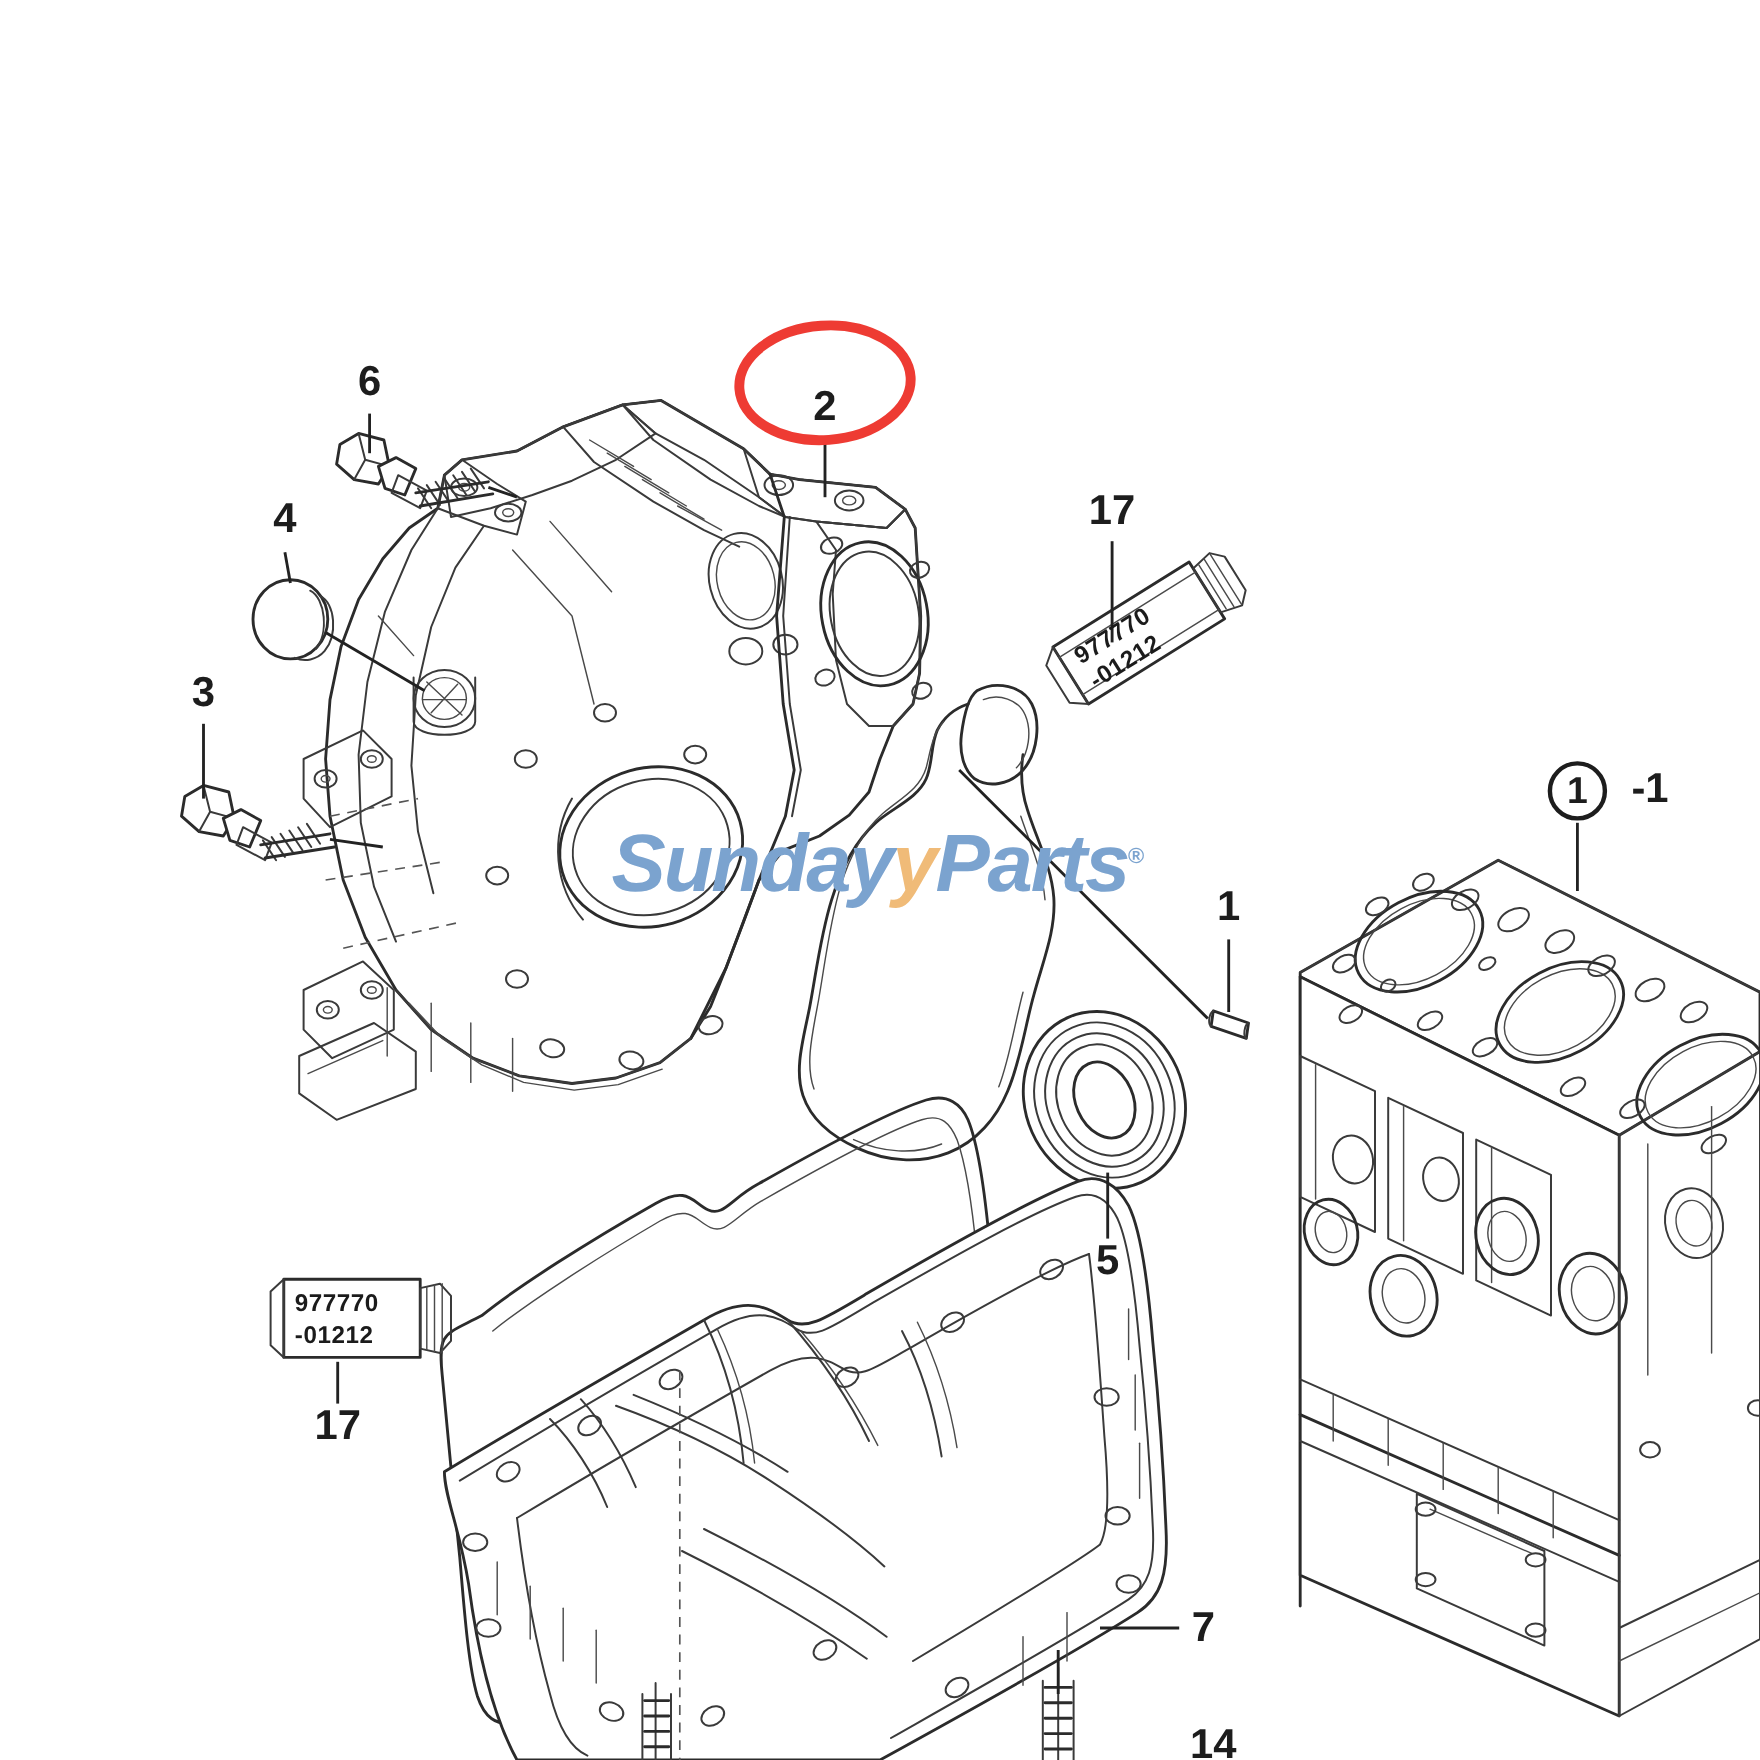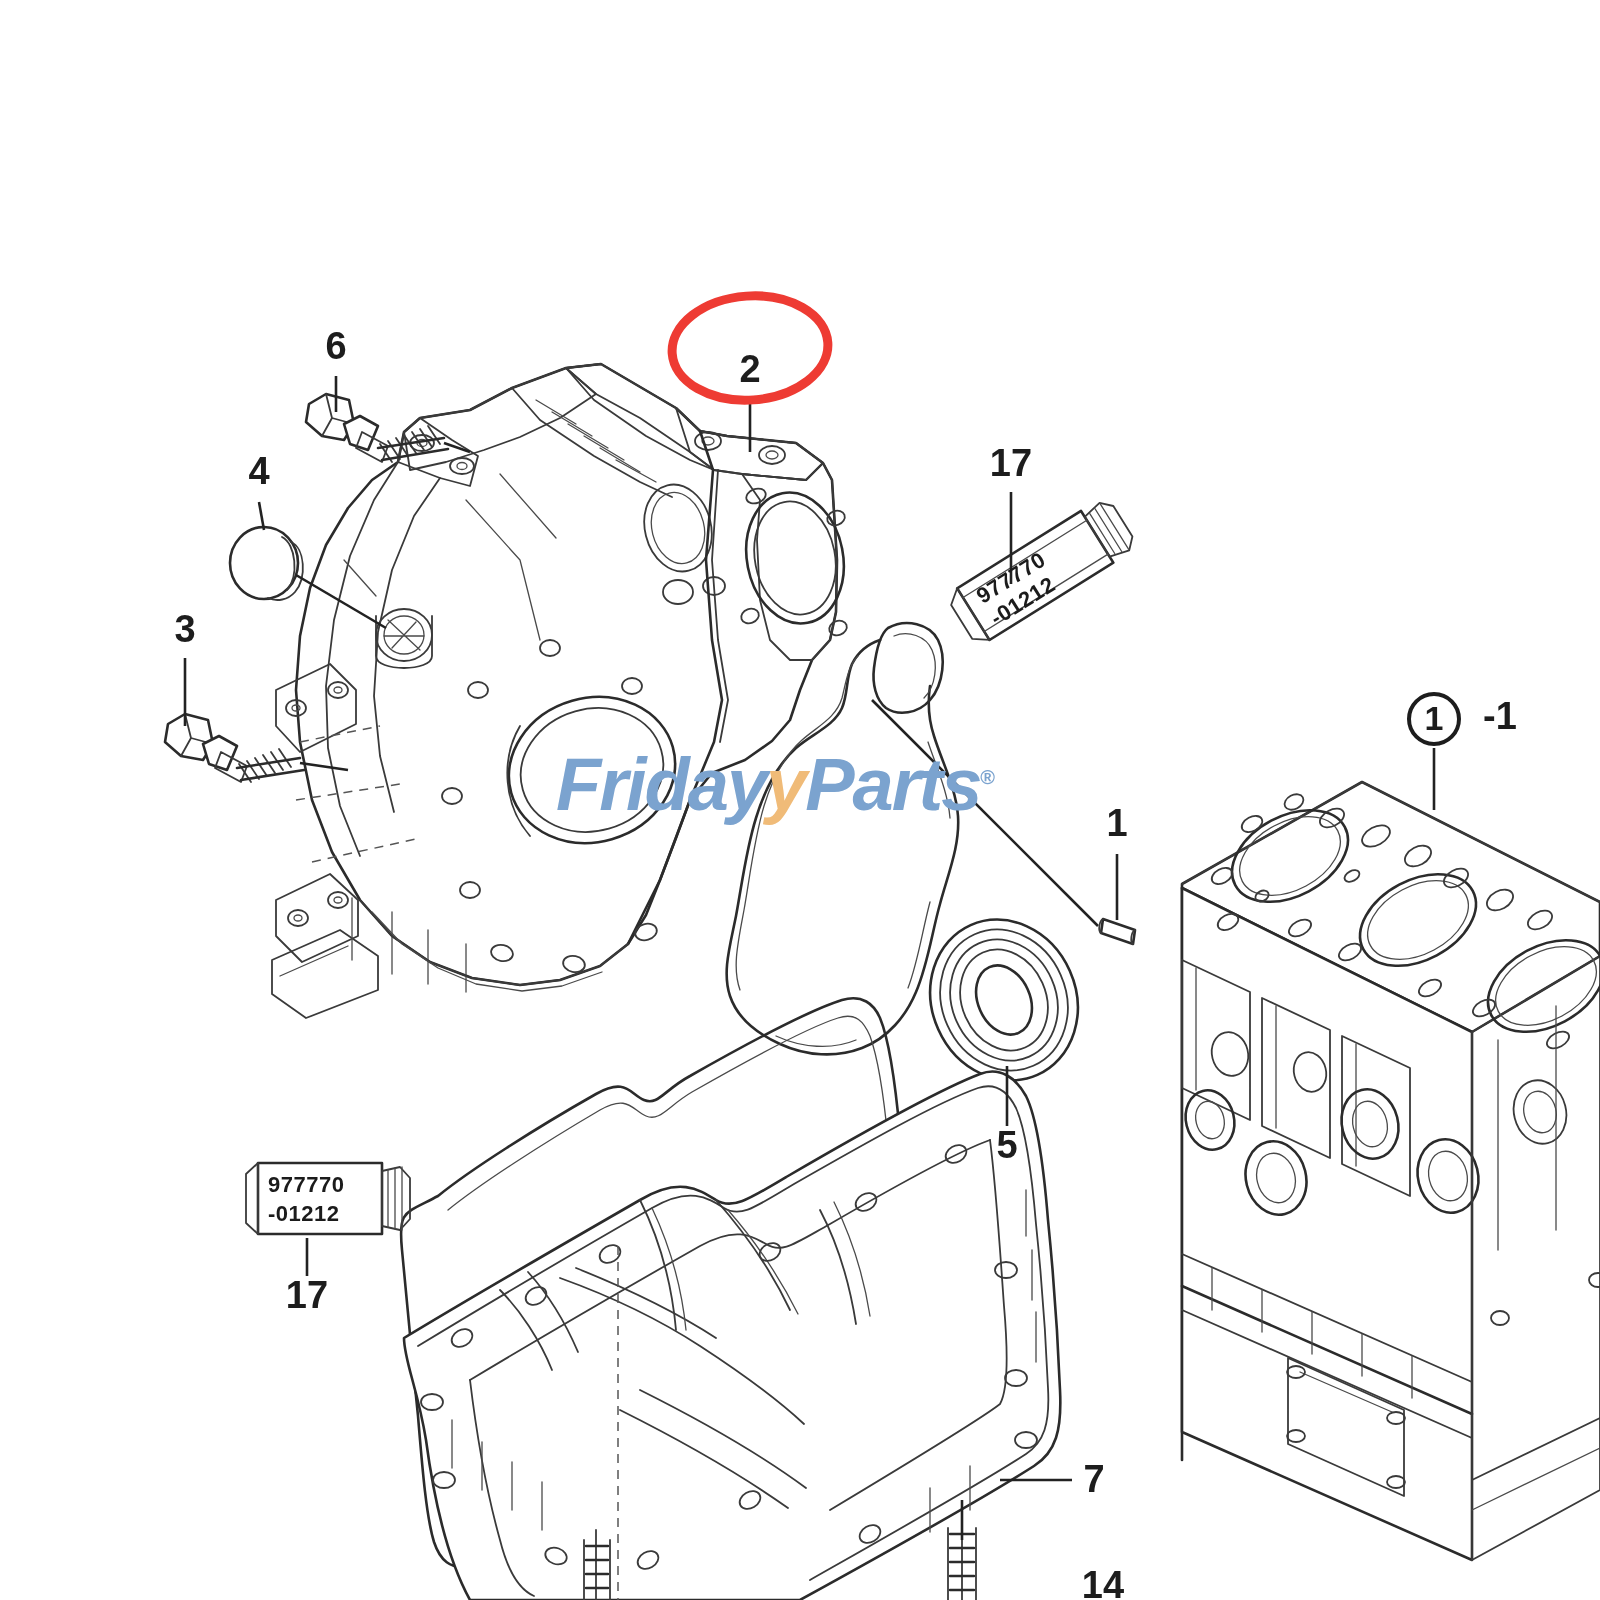--- a/index.html
+++ b/index.html
@@ -525,16 +525,16 @@
 
       <text class="callout-text" x="1117" y="826">1</text>
       <text class="callout-text" x="1007" y="1148">5</text>
       <text class="callout-text" x="307" y="1298">17</text>
       <text class="callout-text" x="1094" y="1482">7</text>
       <text class="callout-text" x="1103" y="1588">14</text>
     </g>
   </svg>
 
   <div class="wm" style="left:556px;top:742px;">
-    <span class="b">Friday</span><span class="o">y</span><span class="b">Parts</span><span class="reg">®</span>
+    <span class="b">Sunday</span><span class="o">y</span><span class="b">Parts</span><span class="reg">®</span>
   </div>
 
 </div>
 
 </body></html>

